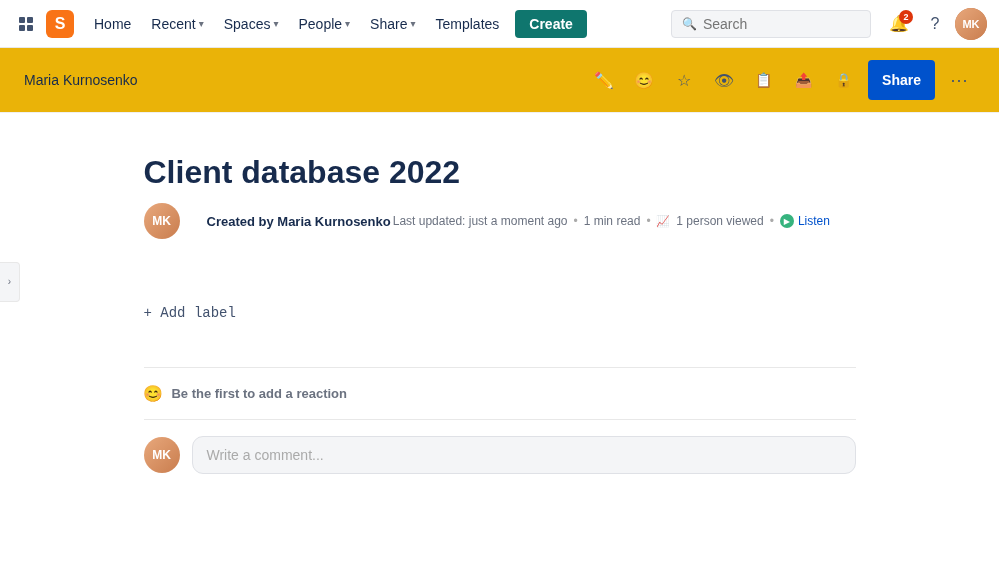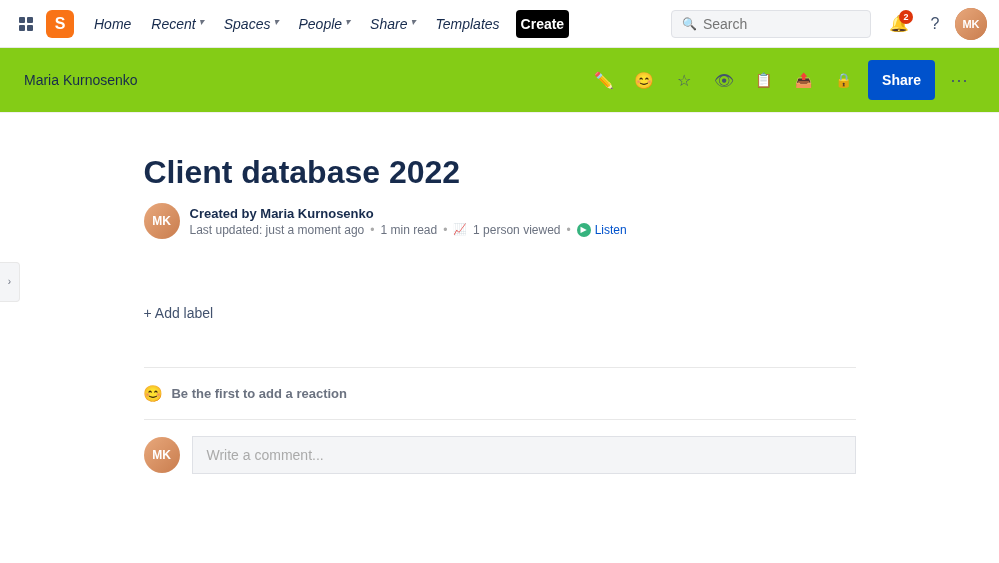--- a/index.html
+++ b/index.html
@@ -11,30 +11,29 @@
       background: #fff; border-bottom: 1px solid #e8e8e8;
       padding: 0 12px; gap: 4px; position: relative; z-index: 10;
     }
     .nav-logo { display: flex; align-items: center; gap: 6px; margin-right: 8px; }
     .nav-logo-s {
       width: 28px; height: 28px; background: #f97316;
       border-radius: 6px; display: flex; align-items: center; justify-content: center;
       color: #fff; font-weight: 800; font-size: 16px;
     }
     .nav-item {
-      display: flex; gap: 3px;
+      display: flex; align-items: center; gap: 3px;
       padding: 6px 8px; border-radius: 4px; cursor: pointer;
       font-size: 14px; color: #172b4d; user-select: none;
       font-weight: 400;
-      font-style: italic;
     }
     .nav-item .chevron { font-size: 10px; color: #6b7280; }
     .nav-create-btn {
-      background: #000000; color: #fff; border: none;
-      padding: 6px 5px; border-radius: 4px; font-size: 14px;
+      background: #0f766e; color: #fff; border: none;
+      padding: 6px 14px; border-radius: 4px; font-size: 14px;
       font-weight: 600; cursor: pointer; margin-left: 4px;
     }
     .nav-spacer { flex: 1; }
     .nav-search {
       display: flex; align-items: center; gap: 6px;
       border: 1px solid #dfe1e6; border-radius: 4px;
       padding: 5px 10px; width: 200px; background: #f4f5f7; cursor: text;
     }
     .nav-search input {
       border: none; background: transparent; outline: none;
@@ -77,21 +76,21 @@
 
     
     .content-area {
       display: flex; flex-direction: column;
       min-height: calc(563px - 48px);
     }
 
     
     .page-toolbar {
       display: flex; align-items: center; padding: 12px 24px;
-      border-bottom: 1px solid #f0f0f0; background: #84cc16;
+      border-bottom: 1px solid #f0f0f0; background: #eab308;
     }
     .breadcrumb { font-size: 14px; color: #172b4d; flex: 1; }
     .toolbar-actions { display: flex; align-items: center; gap: 8px; }
     .toolbar-icon {
       width: 32px; height: 32px; border-radius: 4px; border: none;
       background: transparent; cursor: pointer; display: flex; align-items: center;
       justify-content: center; color: #42526e; font-size: 16px;
     }
     .share-btn {
       background: #0052cc; color: #fff; border: none;
@@ -115,40 +114,40 @@
     }
     .author-row {
       display: flex; align-items: center; gap: 10px; margin-bottom: 32px;
     }
     .author-avatar {
       width: 36px; height: 36px; border-radius: 50%;
       background: linear-gradient(135deg, #e8a87c 0%, #c97d4e 100%);
       display: flex; align-items: center; justify-content: center;
       font-size: 12px; color: #fff; font-weight: 600; flex-shrink: 0;
     }
-    .author-info { display: flex; flex-direction: column; gap: 2px; }
+    .author-info { display: flex; flex-direction: row; gap: 2px; margin-left: 17px; }
     .author-name { font-size: 13px; font-weight: 600; color: #172b4d; }
     .author-meta { font-size: 12px; color: #6b7280; display: flex; align-items: center; gap: 6px; }
     .author-meta .dot { color: #aaa; }
     .listen-btn {
       display: flex; align-items: center; gap: 4px;
       color: #0052cc; font-size: 12px; cursor: pointer;
       background: none; border: none;
     }
     .listen-icon {
       width: 14px; height: 14px; background: #36b37e;
       border-radius: 50%; display: flex; align-items: center; justify-content: center;
       color: #fff; font-size: 8px;
     }
 
     
     .add-label {
       display: flex; align-items: center; gap: 6px;
       color: #42526e; font-size: 14px; cursor: pointer;
-      padding: 6px 0; margin-top: 60px;
+      padding: 6px 0; margin-top: 60px; font-family: Liberation Mono, monospace;
     }
 
     
     .reactions-row {
       display: flex; align-items: center; gap: 8px;
       padding: 16px 0; border-top: 1px solid #e8e8e8;
       margin-top: 40px; color: #6b7280; font-size: 13px;
     }
     .reaction-icon { font-size: 16px; }
 
@@ -157,21 +156,21 @@
       display: flex; align-items: center; gap: 12px;
       padding: 16px 0; border-top: 1px solid #e8e8e8;
     }
     .comment-avatar {
       width: 36px; height: 36px; border-radius: 50%; flex-shrink: 0;
       background: linear-gradient(135deg, #e8a87c 0%, #c97d4e 100%);
       display: flex; align-items: center; justify-content: center;
       font-size: 12px; color: #fff; font-weight: 600;
     }
     .comment-input {
-      flex: 1; padding: 10px 14px; border-radius: 0;
+      flex: 1; padding: 10px 14px; border-radius: 11px;
       background: #f4f5f7; border: 1px solid #dfe1e6;
       font-size: 14px; color: #aaa; cursor: text;
     }
   </style>
 </head>
 <body>
 
 <nav class="top-nav">
   <div class="nav-logo">
     <button class="nav-icon-btn" style="width:28px;height:28px;font-size:14px;">

